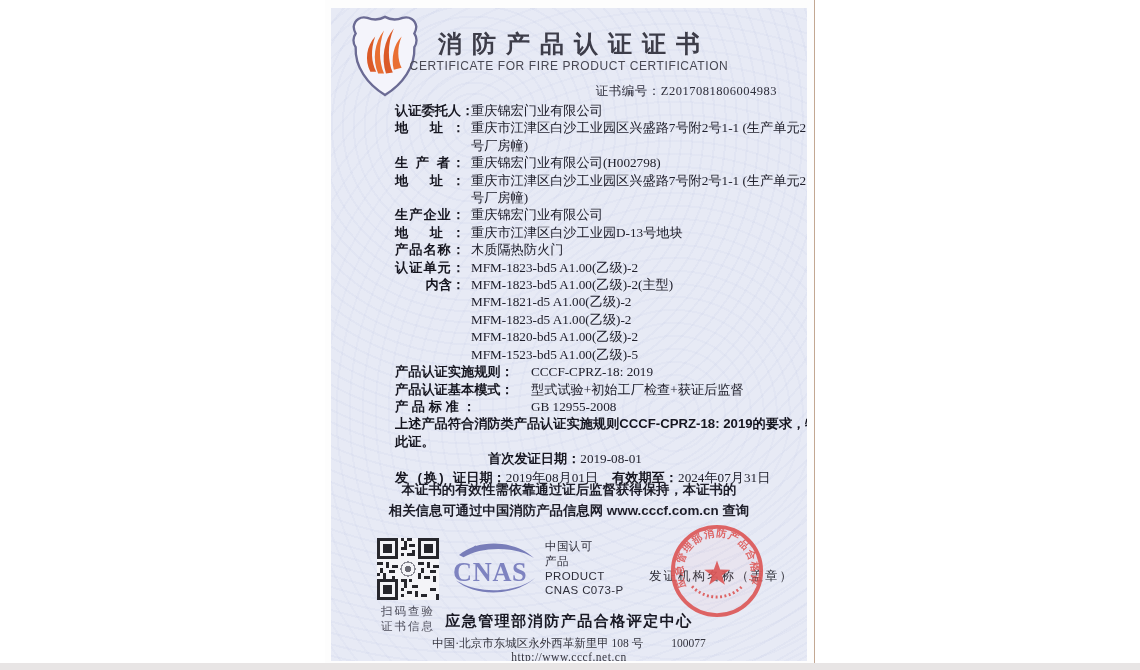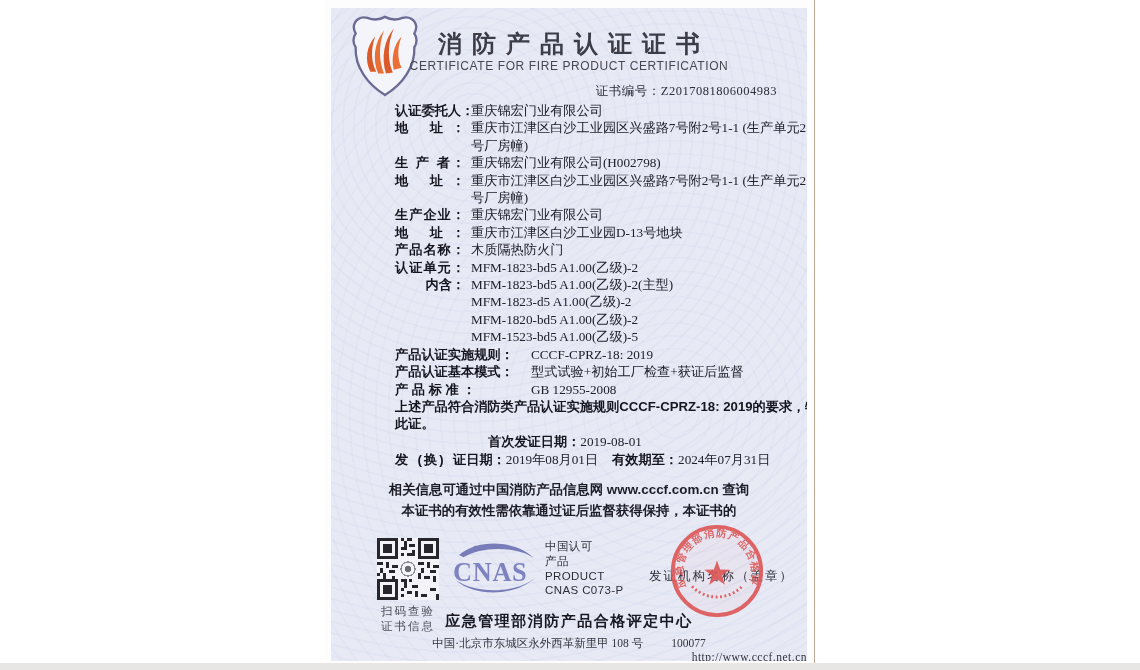--- a/index.html
+++ b/index.html
@@ -82,21 +82,21 @@
     position:absolute;left:0;right:0;top:604px;text-align:center;
     font-size:15px;font-weight:bold;letter-spacing:1.5px;color:#191924;
     font-family:"Liberation Sans","DejaVu Sans",sans-serif;
   }
   .addr{
     position:absolute;left:0;right:0;top:628px;text-align:center;
     font-size:11.5px;color:#33333d;
   }
   .addr .post{margin-left:28px;}
   .url{
-    position:absolute;left:0;right:0;top:643px;text-align:right;
+    position:absolute;left:0;right:0;top:643px;text-align:center;
     font-size:11.5px;color:#33333d;letter-spacing:.5px;
   }
 </style>
 </head>
 <body>
 
 <div class="page">
   <div class="cert">
 
     <svg class="logo" viewBox="0 0 90 92">
@@ -153,20 +153,24 @@
       <div class="row">
           <span class="lab">认证单元：</span>
           <span class="val">MFM-1823-bd5 A1.00(乙级)-2</span>
         </div>
       <div class="row">
           <span class="lab r">内含：</span>
           <span class="val">MFM-1823-bd5 A1.00(乙级)-2(主型)</span>
         </div>
       <div class="row">
           <span class="lab"></span>
+          <span class="val">MFM-1821-d5 A1.00(乙级)-2</span>
+        </div>
+      <div class="row">
+          <span class="lab"></span>
           <span class="val">MFM-1823-d5 A1.00(乙级)-2</span>
         </div>
       <div class="row">
           <span class="lab"></span>
           <span class="val">MFM-1820-bd5 A1.00(乙级)-2</span>
         </div>
       <div class="row">
           <span class="lab"></span>
           <span class="val">MFM-1523-bd5 A1.00(乙级)-5</span>
         </div>
@@ -188,22 +192,22 @@
 
       <div class="firstissue">
         <span class="blab">首次发证日期：</span><span class="dval">2019-08-01</span>
       </div>
       <div class="dates">
         <span class="blab">发 (换) 证日期：</span><span class="dval">2019年08月01日</span><span class="blab">有效期至：</span><span class="dval">2024年07月31日</span>
       </div>
     </div>
 
     <div class="notice">
+      <div>本证书的有效性需依靠通过证后监督获得保持，本证书的</div>
       <div>相关信息可通过中国消防产品信息网 www.cccf.com.cn 查询</div>
-      <div>本证书的有效性需依靠通过证后监督获得保持，本证书的</div>
     </div>
 
     <svg class="qr" viewBox="0 0 21 21" shape-rendering="crispEdges">
       <rect x="0" y="0" width="21" height="21" fill="#f4f4f8"></rect>
       <g fill="#26262c">
         <rect x="0" y="0" width="7" height="7"></rect>
           <rect x="14" y="0" width="7" height="7"></rect>
           <rect x="0" y="14" width="7" height="7"></rect>
       </g>
       <g fill="#f4f4f8">

